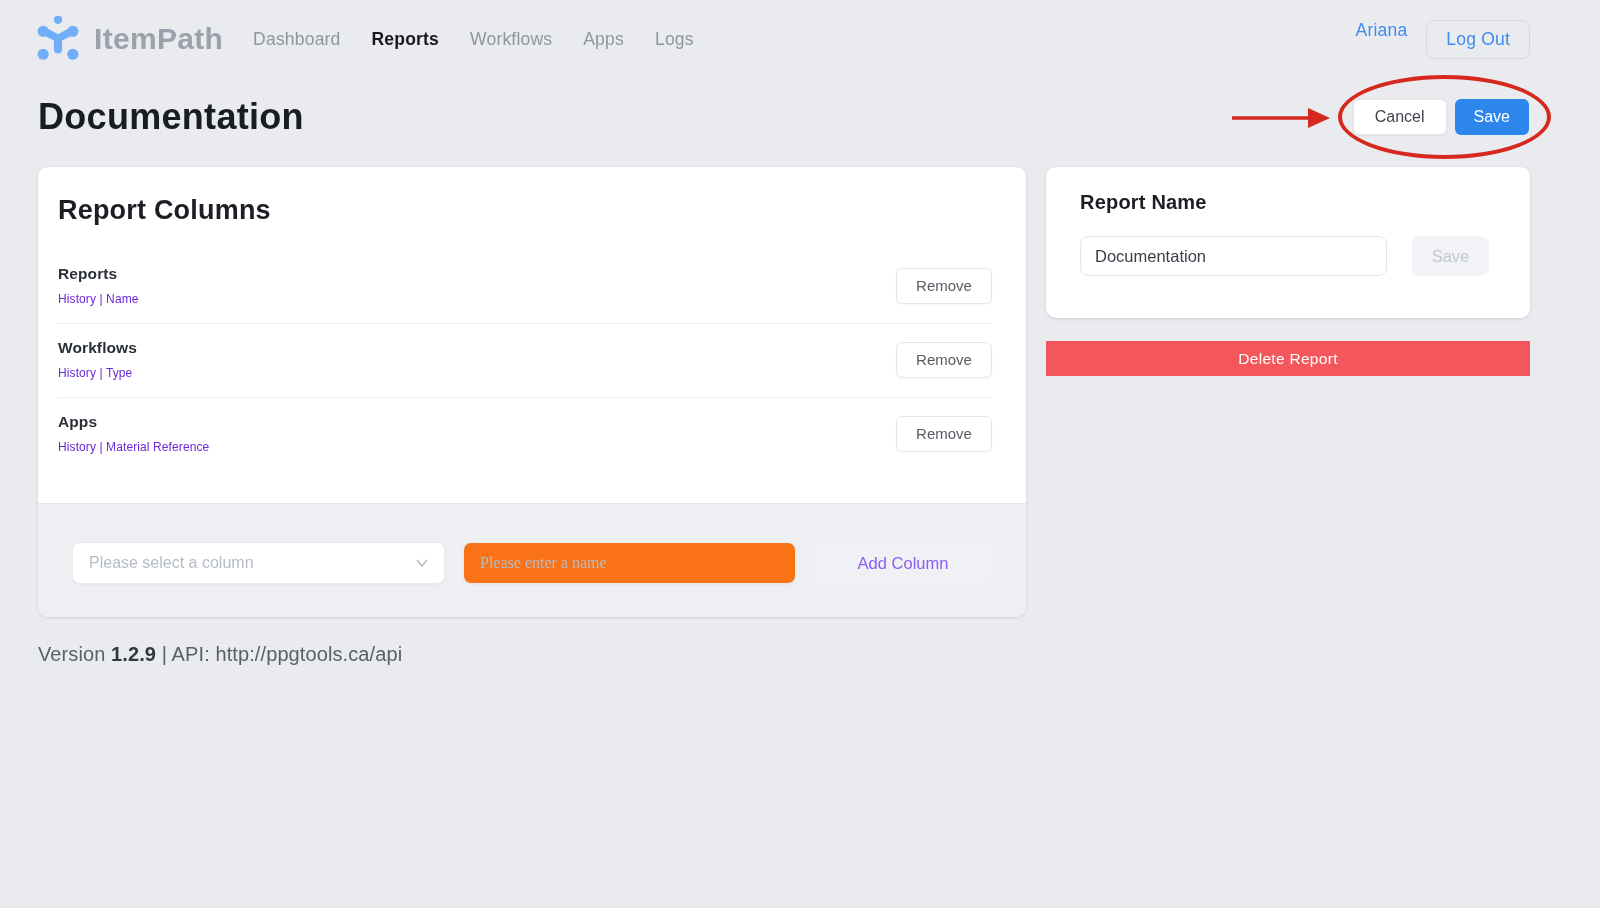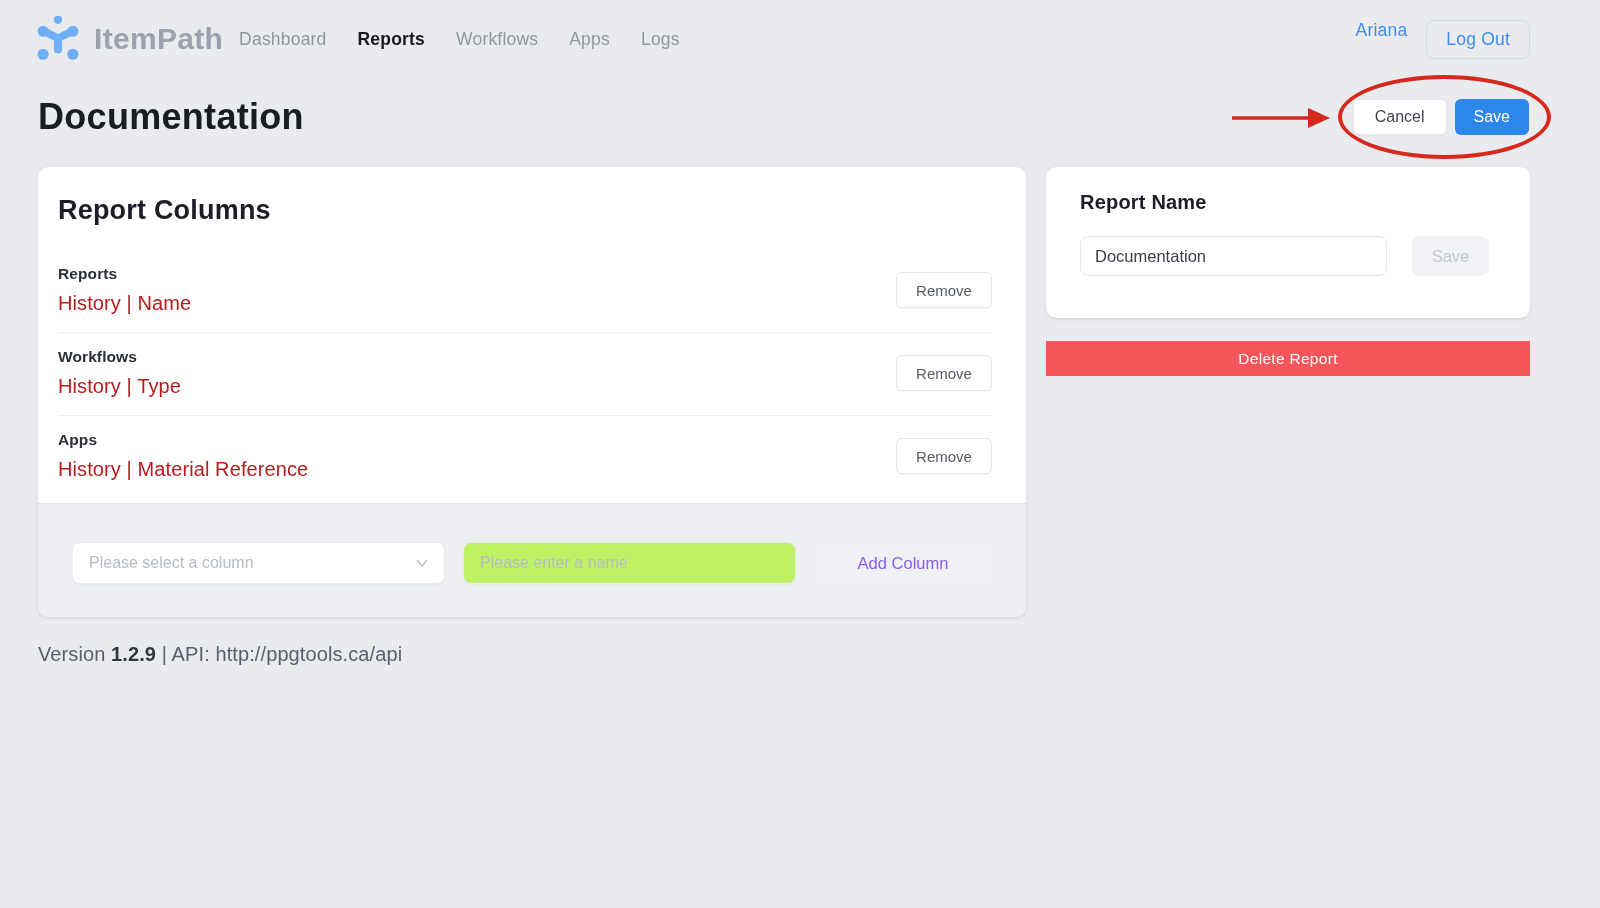--- a/index.html
+++ b/index.html
@@ -15,21 +15,21 @@
 
   
   .header {
     position: absolute; top: 0; left: 35px; right: 70px; height: 78px;
     display: flex; align-items: center;
   }
   .brand { display: flex; align-items: center; gap: 13px; cursor: pointer; }
   .brand-name {
     font-size: 30px; font-weight: 700; color: #9ba2ab; letter-spacing: 0.3px;
   }
-  .nav { display: flex; align-items: center; margin-left: 16px; gap: 31px; }
+  .nav { display: flex; align-items: center; margin-left: 30px; gap: 31px; }
   .nav-item {
     font-size: 17.5px; color: #8f969e; text-decoration: none; cursor: pointer;
     letter-spacing: 0.2px;
   }
   .nav-item.active { color: #17191d; font-weight: 700; }
   .header-right { margin-left: auto; display: flex; align-items: flex-start; gap: 19px; }
   .user-link { color: #3f8cee; font-size: 17.5px; cursor: pointer; letter-spacing: 0.2px; }
   .logout-btn {
     font-family: inherit; font-size: 17.5px; color: #3f8cee; background: transparent;
     border: 1.5px solid #d5dae1; border-radius: 8px; padding: 8px 19px; cursor: pointer;
@@ -66,40 +66,40 @@
     box-shadow: 0 1px 3px rgba(30,40,60,0.14);
   }
   .card-body { padding: 28px 34px 0 20px; }
   .columns-title { font-size: 27px; font-weight: 700; color: #1b1e24; letter-spacing: 0.2px; margin-bottom: 24px; }
   .column-row {
     display: flex; justify-content: space-between; align-items: center;
     padding: 15px 0 17px 0; border-bottom: 1px solid #eceef2;
   }
   .column-row:last-child { border-bottom: none; }
   .col-name { font-size: 15.5px; font-weight: 700; color: #2b3037; margin-bottom: 9px; letter-spacing: 0.1px; }
-  .col-detail { font-size: 20px; color: #b91c1c; letter-spacing: 0.1px; }
+  .col-detail { font-size: 12px; color: #6d28d9; letter-spacing: 0.1px; }
   .btn-remove {
     font-family: inherit; font-size: 15px; color: #565c64; background: #ffffff;
     border: 1px solid #e3e6ea; border-radius: 6px; width: 96px; height: 36px;
     cursor: pointer; box-shadow: 0 1px 2px rgba(30,40,60,0.04);
   }
   .card-footer {
     position: absolute; left: 0; right: 0; bottom: 0; height: 114px;
     background: #edeff3; border-top: 1px solid #e2e5ea; border-radius: 0 0 10px 10px;
     display: flex; align-items: flex-start; gap: 18px; padding: 38px 34px;
   }
   .fake-select {
     width: 373px; height: 42px; background: #ffffff; border: 1px solid #e9ebef;
     border-radius: 8px; display: flex; align-items: center; justify-content: space-between;
     padding: 0 16px; cursor: pointer; box-shadow: 0 1px 2px rgba(30,40,60,0.04);
   }
   .fake-select .placeholder { font-size: 16px; color: #b6bcc5; }
   .chevron { display: flex; align-items: center; }
   .name-input {
-    font-family: Liberation Sans, sans-serif; width: 333px; height: 42px; background: #bef264;
+    font-family: Liberation Serif, serif; width: 333px; height: 42px; background: #f97316;
     border: 1px solid #e9ebef; border-radius: 8px; padding: 0 16px; font-size: 16px;
     color: #3a3f46; box-shadow: 0 1px 2px rgba(30,40,60,0.04);
   }
   .name-input::placeholder { color: #b6bcc5; }
   .btn-add-column {
     font-family: inherit; width: 178px; height: 42px; background: #f0f1f4;
     border: none; border-radius: 8px; font-size: 16.5px; color: #8b5cf6; cursor: default;
   }
 
   

